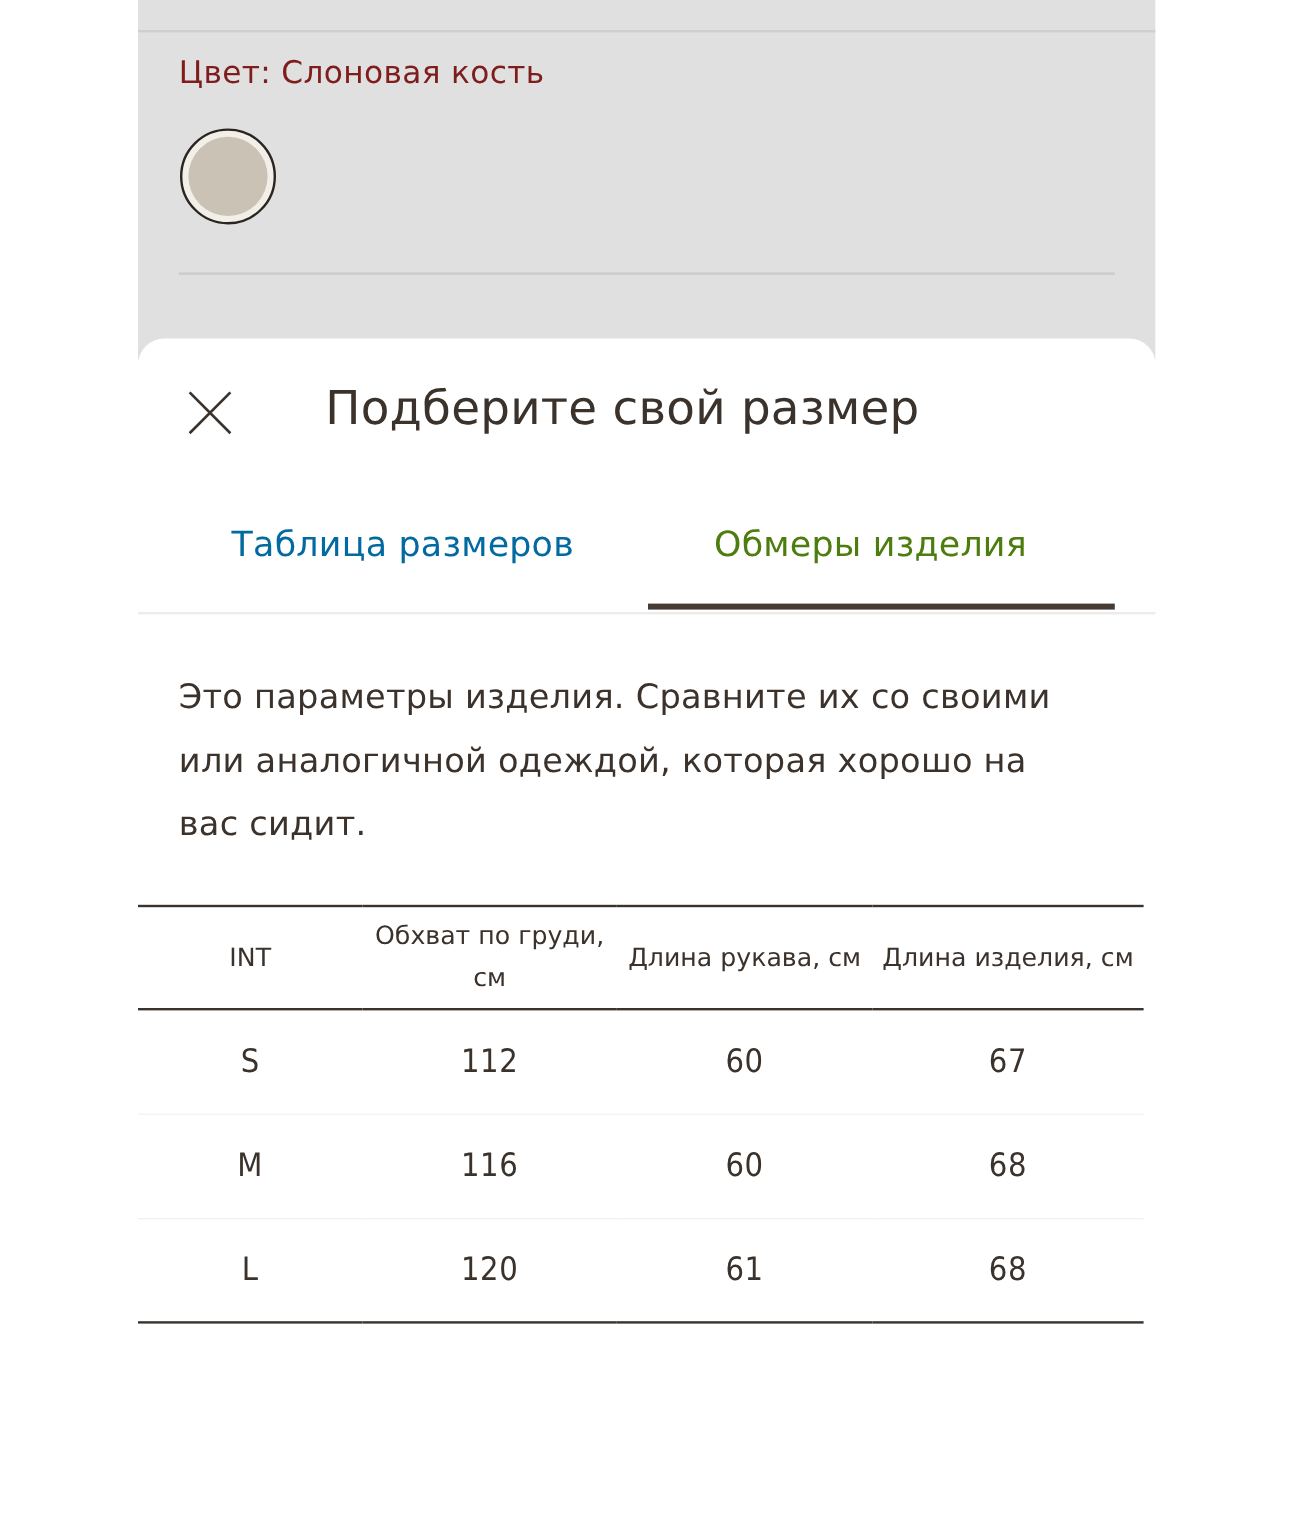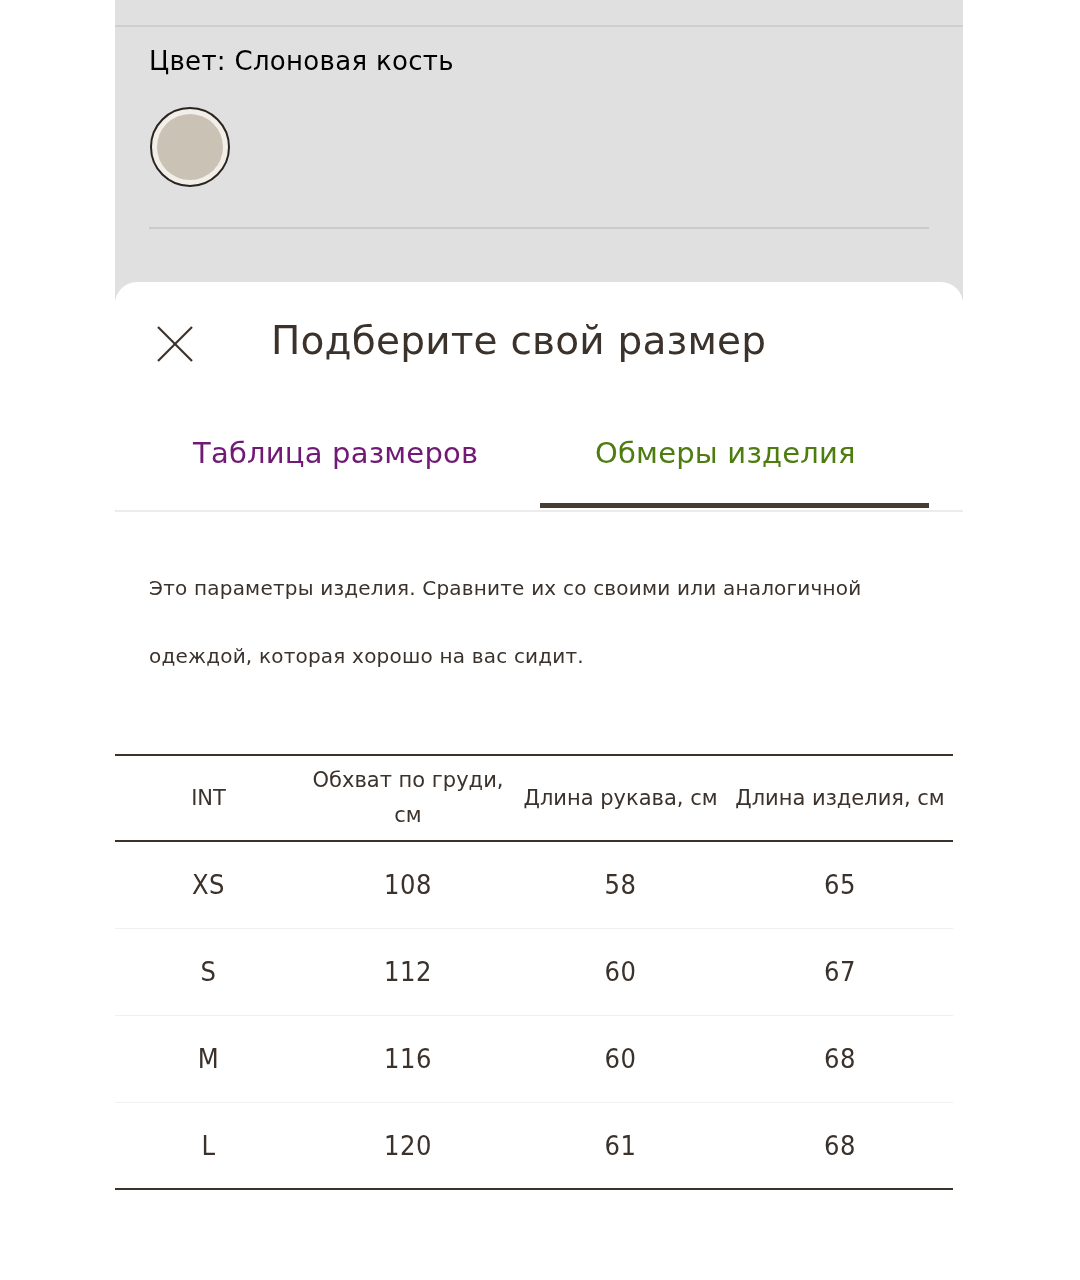--- a/index.html
+++ b/index.html
@@ -32,21 +32,21 @@
     .backdrop .top-divider {
       position: absolute;
       left: 0; top: 25px;
       width: 848px; height: 2px;
       background: #cfcfcf;
     }
     .backdrop .color-label {
       position: absolute;
       left: 34px; top: 46px;
       font-size: 26px;
-      color: #000000;
+      color: #7f1d1d;
       letter-spacing: 0.3px;
       white-space: nowrap;
     }
     .backdrop .swatch {
       position: absolute;
       left: 35px; top: 107px;
       width: 80px; height: 80px;
       border-radius: 50%;
       border: 2px solid #2b2522;
       box-sizing: border-box;
@@ -105,39 +105,39 @@
     .tab {
       position: absolute;
       top: 14px;
       font-size: 29px;
       white-space: nowrap;
       cursor: pointer;
       letter-spacing: 0.2px;
     }
     .tab.inactive {
       left: 78px;
-      color: #701a75;
+      color: #0369a1;
     }
     .tab.active {
       left: 480px;
       color: #4d7c0f;
     }
     .tab-underline {
       position: absolute;
       left: 425px; top: 81px;
       width: 389px; height: 5px;
       background: #463c35;
     }
 
     .description {
       position: absolute;
       left: 34px; top: 272px;
       width: 760px;
-      font-size: 20px;
-      line-height: 68px;
+      font-size: 28px;
+      line-height: 53px;
       color: #3b322c;
       letter-spacing: 0.2px;
     }
 
     .size-table {
       position: absolute;
       left: 0; top: 472px;
       width: 838px;
       border-collapse: collapse;
     }
@@ -212,26 +212,20 @@
       <thead>
         <tr>
           <th class="c0">INT</th>
           <th class="c1">Обхват по груди, см</th>
           <th class="c2">Длина рукава, см</th>
           <th class="c3">Длина изделия, см</th>
         </tr>
       </thead>
       <tbody>
         <tr>
-          <td>XS</td>
-          <td>108</td>
-          <td>58</td>
-          <td>65</td>
-        </tr>
-        <tr>
           <td>S</td>
           <td>112</td>
           <td>60</td>
           <td>67</td>
         </tr>
         <tr>
           <td>M</td>
           <td>116</td>
           <td>60</td>
           <td>68</td>

